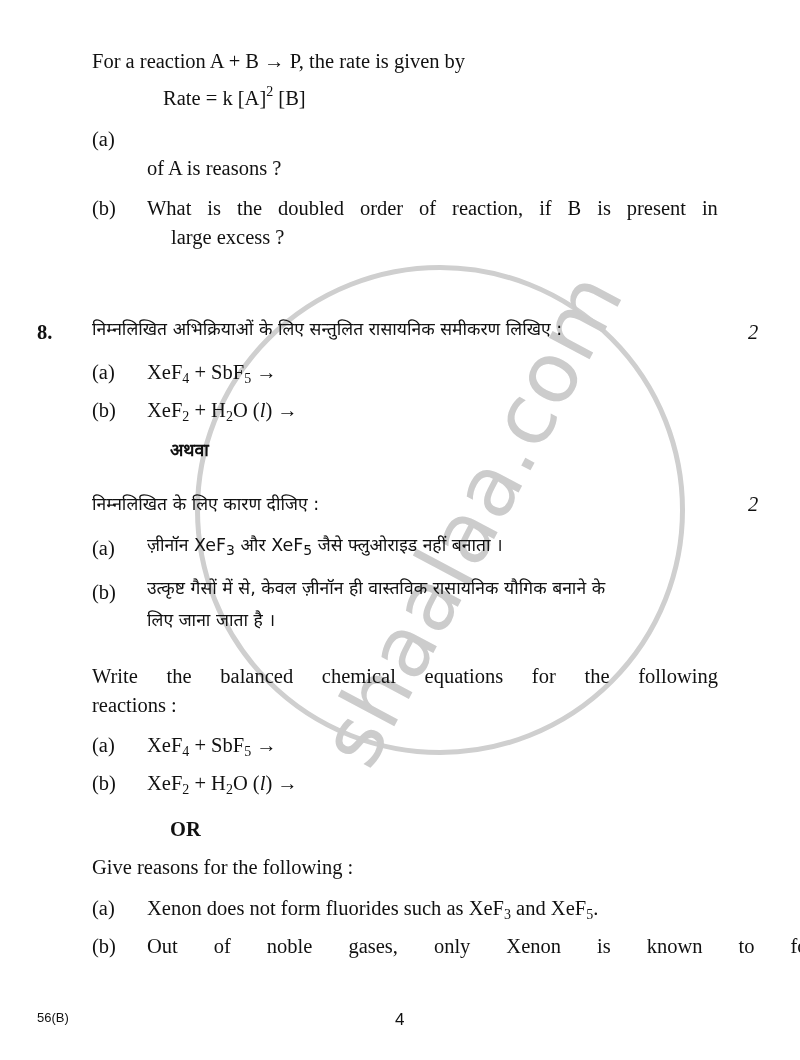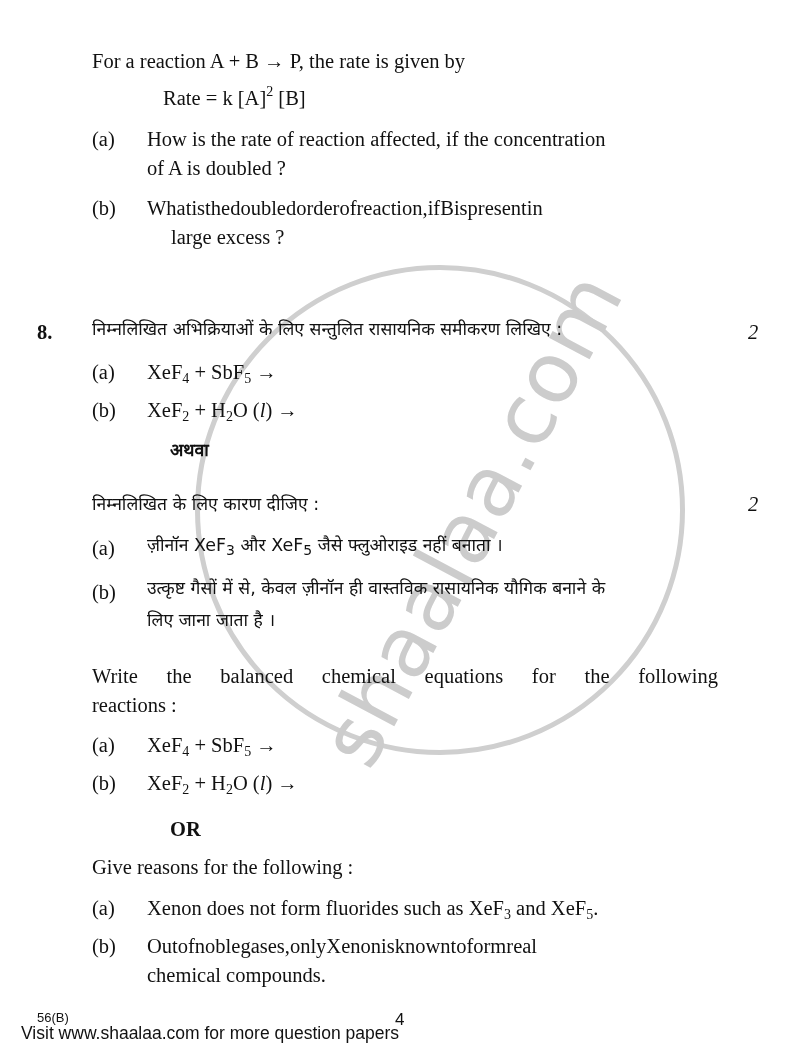--- a/index.html
+++ b/index.html
@@ -1,21 +1,21 @@
 <!DOCTYPE html>
 <html><head>
 <meta charset="utf-8">
 <style>
   html, body { margin:0; padding:0; background:#ffffff; }
   body { width:800px; height:1060px; position:relative; overflow:hidden;
          font-family:"DejaVu Serif","Liberation Serif",serif; color:#111; }
   .page { position:absolute; left:0; top:0; width:800px; height:1060px; }
   .t { position:absolute; font-family:"Liberation Serif","DejaVu Serif",serif; font-size:20.5px; white-space:nowrap; line-height:1; }
   .hi { font-family:"DejaVu Sans","Liberation Sans",sans-serif; font-size:17.5px; }
-  .just { display:flex; width:571px; }
+  .just { display:flex; justify-content:space-between; width:571px; }
   .lbl { position:absolute; font-family:"Liberation Serif","DejaVu Serif",serif; font-size:20.5px; line-height:1; }
   .qnum { font-weight:bold; }
   .marks { font-style:italic; }
   .bold { font-weight:bold; }
   sub { font-size:14px; vertical-align:-4px; line-height:0; }
   sup { font-size:14px; vertical-align:9px; line-height:0; }
   .watermark { position:absolute; left:195px; top:265px; width:490px; height:490px;
                border:5px solid #cfcfcf; border-radius:50%; box-sizing:border-box; pointer-events:none; }
   .wm-text { position:absolute; left:200px; top:470px; transform:rotate(-62deg); transform-origin:center;
              font-family:"DejaVu Sans","Liberation Sans",sans-serif; font-size:84px; color:#cccccc;
@@ -27,22 +27,21 @@
 
 <div class="page">
 
   <div class="watermark"></div>
   <div class="wm-text">shaalaa.com</div>
 
   <div class="t" style="left:92px;top:51px;">For a reaction A + B → P, the rate is given by</div>
   <div class="t" style="left:147px;top:88px;margin-left:16px;"><span>Rate = k [A]</span><sup>2</sup><span> [B]</span></div>
 
   <div class="lbl" style="left:92px;top:129px;">(a)</div>
-  <div class="t" style="left:147px;top:129px;">How is the rate of reaction affected, if the concentration</div>
-  <div class="t" style="left:147px;top:158px;">of A is doubled ?</div>
+  <div class="t" style="left:147px;top:158px;">of A is reasons ?</div>
 
   <div class="lbl" style="left:92px;top:198px;">(b)</div>
   <div class="t just" style="left:147px;top:198px;">
     <span>What</span>
     <span>is</span>
     <span>the</span>
     <span>doubled</span>
     <span>order</span>
     <span>of</span>
     <span>reaction,</span>
@@ -95,32 +94,30 @@
   <div class="t" style="left:147px;top:773px;"><span>XeF</span><sub>2</sub><span> + H</span><sub>2</sub><span>O (</span><i>l</i><span>) →</span></div>
 
   <div class="t bold" style="left:170px;top:819px;">OR</div>
 
   <div class="t" style="left:92px;top:857px;">Give reasons for the following :</div>
 
   <div class="lbl" style="left:92px;top:898px;">(a)</div>
   <div class="t" style="left:147px;top:898px;"><span>Xenon does not form fluorides such as XeF</span><sub>3</sub><span> and XeF</span><sub>5</sub><span>.</span></div>
 
   <div class="lbl" style="left:92px;top:936px;">(b)</div>
-  <div class="t" style="left:147px;top:936px;width:571px;display:flex;justify-content:flex-start;">
+  <div class="t" style="left:147px;top:936px;width:571px;display:flex;justify-content:space-between;gap:36px;">
     <span>Out</span>
     <span>of</span>
     <span>noble</span>
     <span>gases,</span>
     <span>only</span>
     <span>Xenon</span>
     <span>is</span>
     <span>known</span>
     <span>to</span>
     <span>form</span>
     <span>real</span>
   </div>
-  <div class="t" style="left:147px;top:965px;">chemical compounds.</div>
 
   <div class="footer" style="left:37px;top:1011px;font-size:13px;">56(B)</div>
   <div class="footer" style="left:395px;top:1011px;font-size:17px;">4</div>
-  <div class="footer" style="left:21px;top:1025px;font-size:17.5px;">Visit www.shaalaa.com for more question papers</div>
 
 </div>
 
 </body></html>

